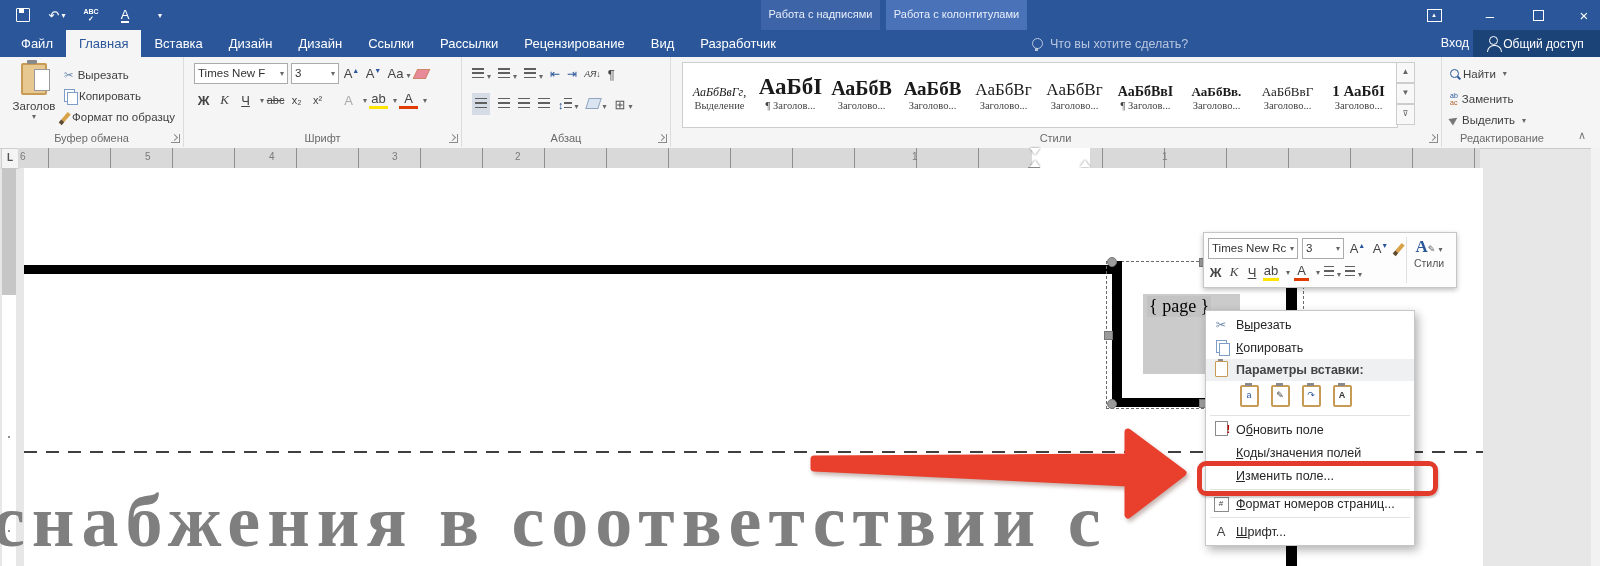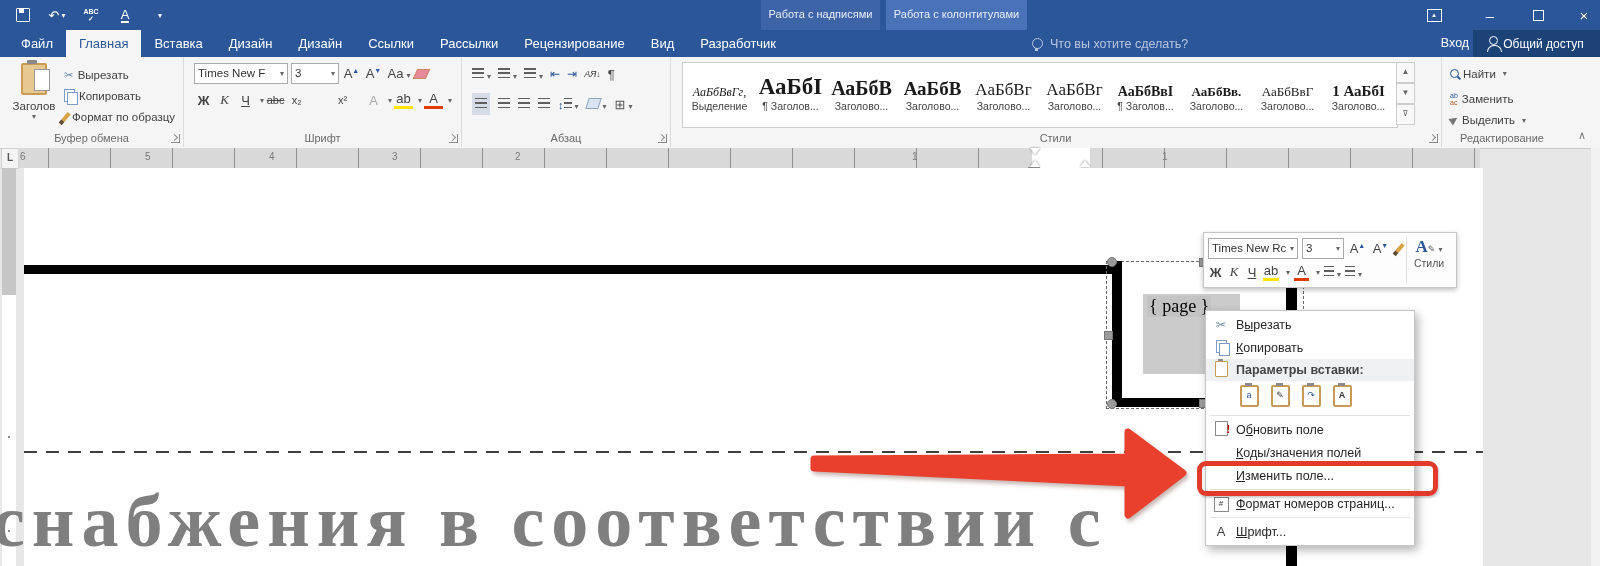--- a/index.html
+++ b/index.html
@@ -57,21 +57,21 @@
   .sclip:before{content:"";position:absolute;left:2px;top:-3px;width:5px;height:2px;background:#8a8a8a;}
   .copyic{display:inline-block;width:9px;height:11px;border:1.2px solid #7d9cc8;background:#fff;position:relative;}
   .copyic:before{content:"";position:absolute;left:2px;top:2px;width:9px;height:11px;border:1.2px solid #7d9cc8;background:#fff;}
   .brush{display:inline-block;width:4px;height:10px;background:#d8a348;transform:rotate(40deg);position:relative;}
   .brush:after{content:"";position:absolute;left:0;top:10px;width:4px;height:4px;background:#5d4a2f;}
   .eraser{display:inline-block;width:11px;height:8px;background:#e98a9a;transform:skewX(-25deg);border:1px solid #c86;}
   .ylw{border-bottom:3px solid #ffe400;}
   .red{border-bottom:3px solid #e03c00;}
   .styleitem{width:71px;height:58px;text-align:center;overflow:hidden;font-family:"Liberation Serif",serif;}
   .sprev{height:36px;display:flex;align-items:flex-end;justify-content:center;white-space:nowrap;overflow:hidden;color:#1a1a1a;}
-  .sname{font-family:Liberation Sans, sans-serif;font-size:10.5px;color:#444;white-space:nowrap;overflow:hidden;}
+  .sname{font-family:Liberation Serif, serif;font-size:10.5px;color:#444;white-space:nowrap;overflow:hidden;}
   .galbtn{width:17px;height:19px;border:1px solid #cdcdcd;background:#f8f8f8;font-size:8px;color:#666;text-align:center;line-height:18px;}
   
   #hruler{position:absolute;left:18px;top:148px;width:1462px;height:20px;background:#d9d9d9;
     background-image:repeating-linear-gradient(90deg,transparent 0 30px,#8f8f8f 30px 31px,transparent 31px 62px);}
   .rwhite{position:absolute;top:0;height:20px;background:#fff;}
   .rnum{position:absolute;top:3px;font-size:10px;color:#7a7a7a;}
   .cornerL{position:absolute;left:1px;top:148px;width:16px;height:19px;background:#f4f4f4;border:1px solid #cfcfcf;font-size:10px;color:#555;text-align:center;line-height:17px;font-weight:bold;}
   #vruler{position:absolute;left:2px;top:168px;width:14px;height:398px;background:#fff;}
   .vrtop{position:absolute;left:0;top:0;width:14px;height:127px;background:#c6c6c6;}
   .indmark{position:absolute;width:0;height:0;}
@@ -215,21 +215,21 @@
       <span class="fmt" style="width:26px;"><span>Аа</span><span class="carr">▾</span></span>
       <span class="eraser"></span>
     </div>
     <div class="abs" style="left:10px;top:34px;display:flex;gap:2px;align-items:center;">
       <span class="fmt" style="font-weight:bold;">Ж</span>
       <span class="fmt" style="font-style:italic;font-family:'Liberation Serif',serif;">К</span>
       <span class="fmt" style="text-decoration:underline;">Ч</span>
         <span class="carr">▾</span>
       <span class="fmt" style="text-decoration:line-through;font-size:11px;">abc</span>
       <span class="fmt" style="font-size:11px;">x₂</span>
-      <span class="fmt" style="font-size:11px;margin-left:25px;">x²</span>
+      <span class="fmt" style="font-size:11px;">x²</span>
       <span style="width:8px;"></span>
       <span class="fmt" style="color:#aaa;">А</span>
         <span class="carr">▾</span>
       <span class="fmt ylw">ab</span>
         <span class="carr">▾</span>
       <span class="fmt red">А</span>
         <span class="carr">▾</span>
     </div>
     <div class="glabel">Шрифт</div>
     <div class="launcher"></div>

